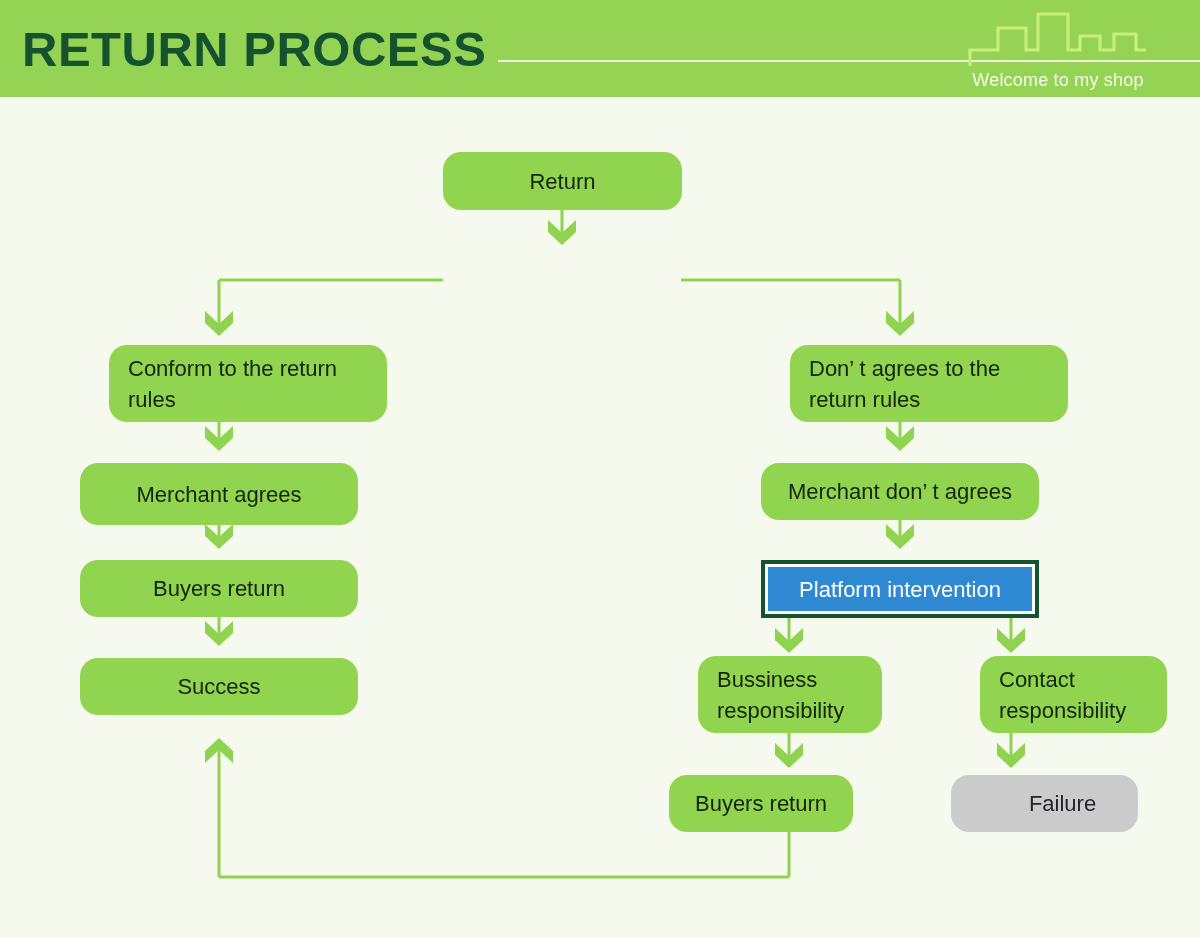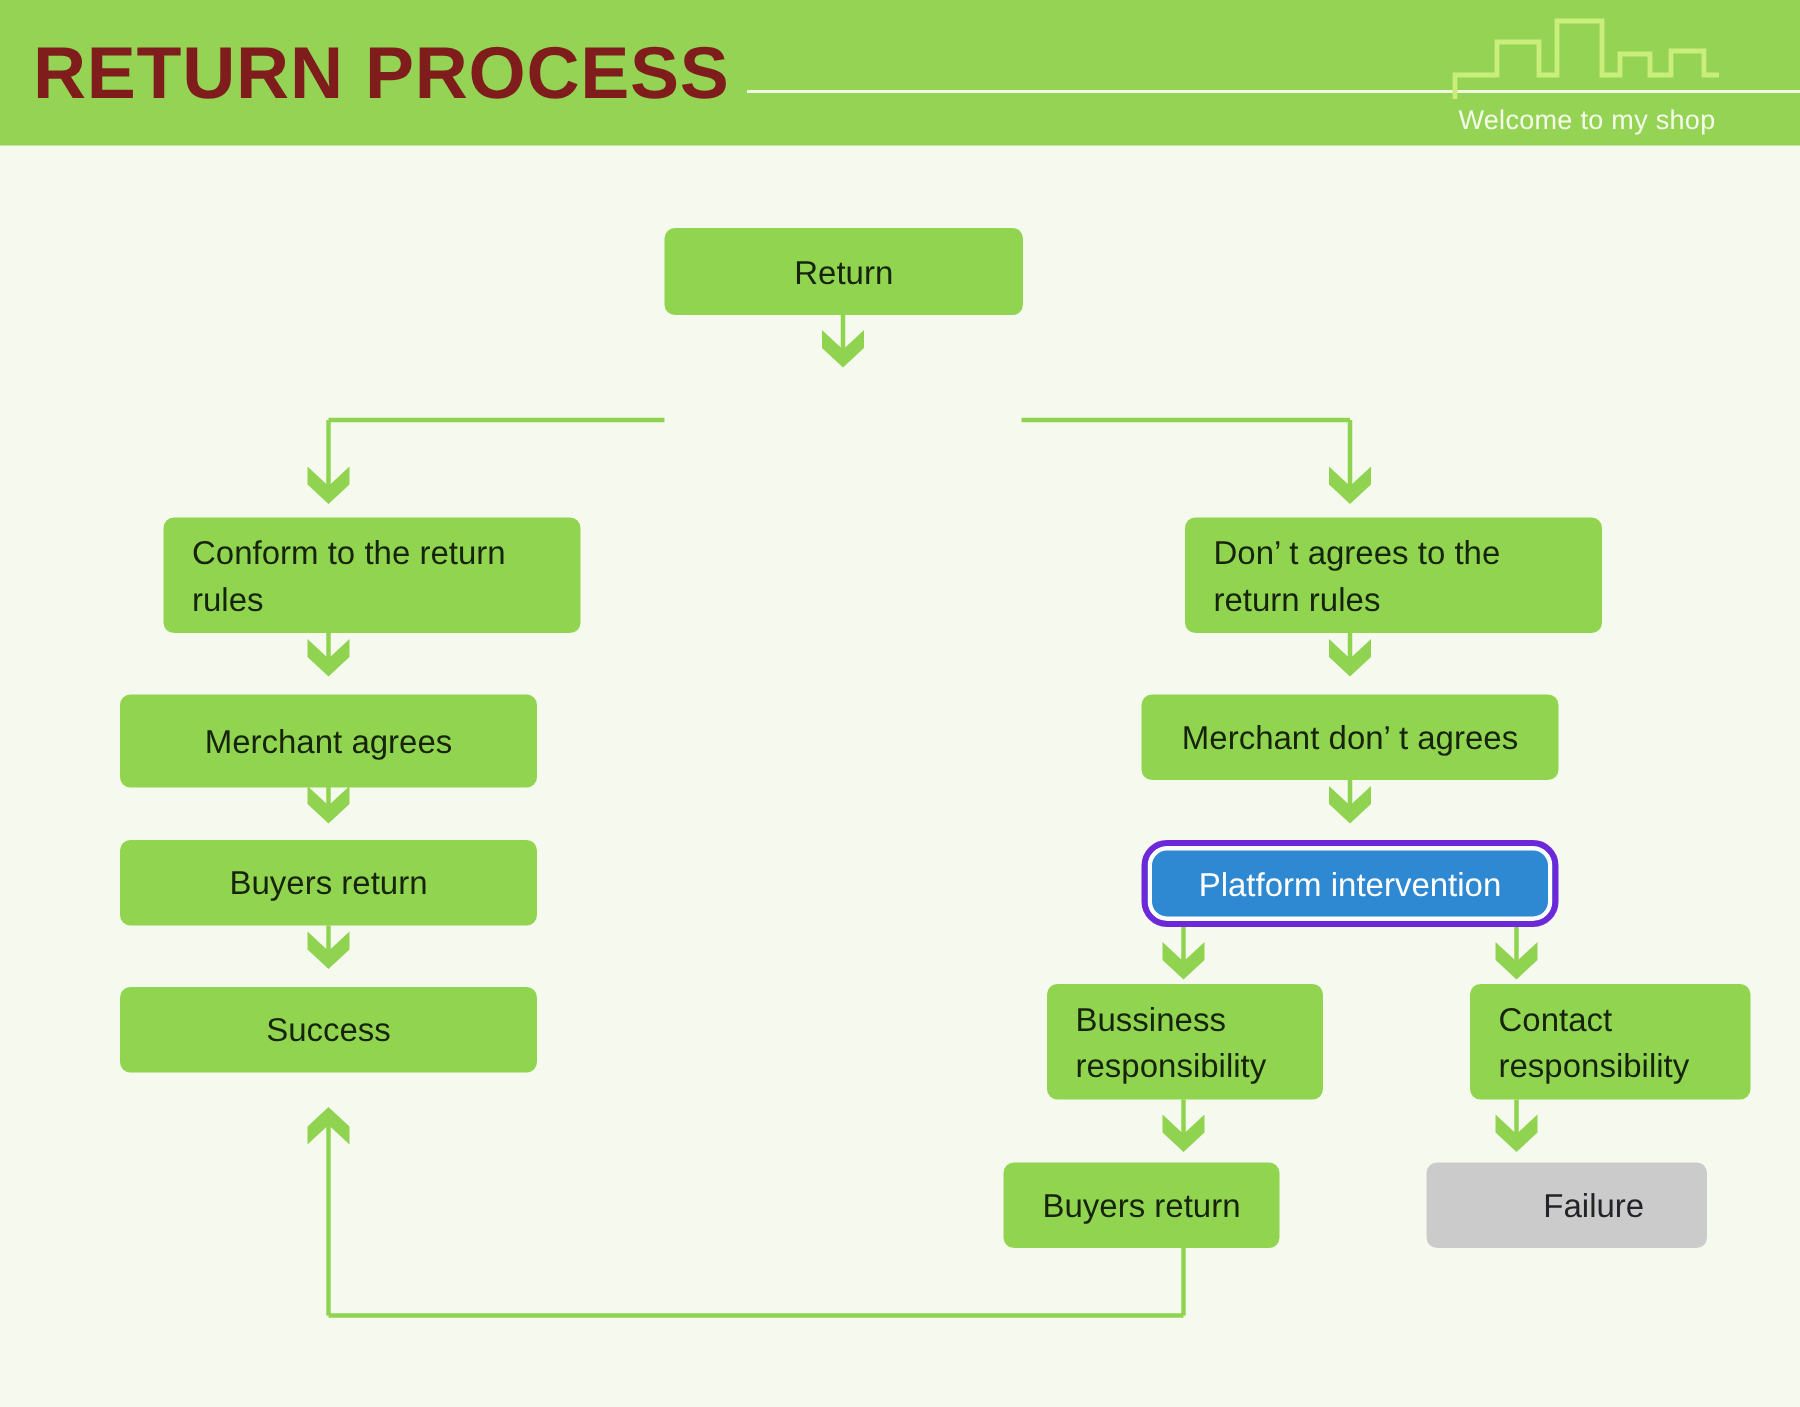--- a/index.html
+++ b/index.html
@@ -26,21 +26,21 @@
     height: 97px;
     background: #95D355;
   }
   #header-title {
     position: absolute;
     left: 22px;
     top: 20px;
     font-size: 49px;
     font-weight: bold;
     letter-spacing: 0.5px;
-    color: #7f1d1d;
+    color: #14532d;
     line-height: 58px;
     white-space: nowrap;
   }
   #header-rule {
     position: absolute;
     left: 498px;
     top: 60px;
     width: 702px;
     height: 2px;
     background: #F2FBE8;
@@ -76,21 +76,21 @@
     position: absolute;
     left: 0; top: 0;
     width: 1200px;
     height: 841px;
   }
 
   
   .node {
     position: absolute;
     box-sizing: border-box;
-    border-radius: 7px;
+    border-radius: 18px;
     background: #90D44F;
     color: #16240B;
     font-size: 22px;
     line-height: 31px;
     display: flex;
     align-items: center;
     z-index: 5;
   }
   .node.center {
     justify-content: center;
@@ -103,23 +103,23 @@
     padding-right: 12px;
     margin-left: 29px;
   }
   .node.gray {
     background: #CBCBCB;
     color: #23242A;
   }
   .node.blue {
     background: #2E88D2;
     color: #FFFFFF;
-    border: 4px solid #6d28d9;
+    border: 4px solid #14532d;
     box-shadow: inset 0 0 0 3px #FFFFFF;
-    border-radius: 17px;
+    border-radius: 0;
   }
   .node-text {
     display: block;
     width: 100%;
   }
 </style>
 </head>
 <body>
 
 <div id="page">

